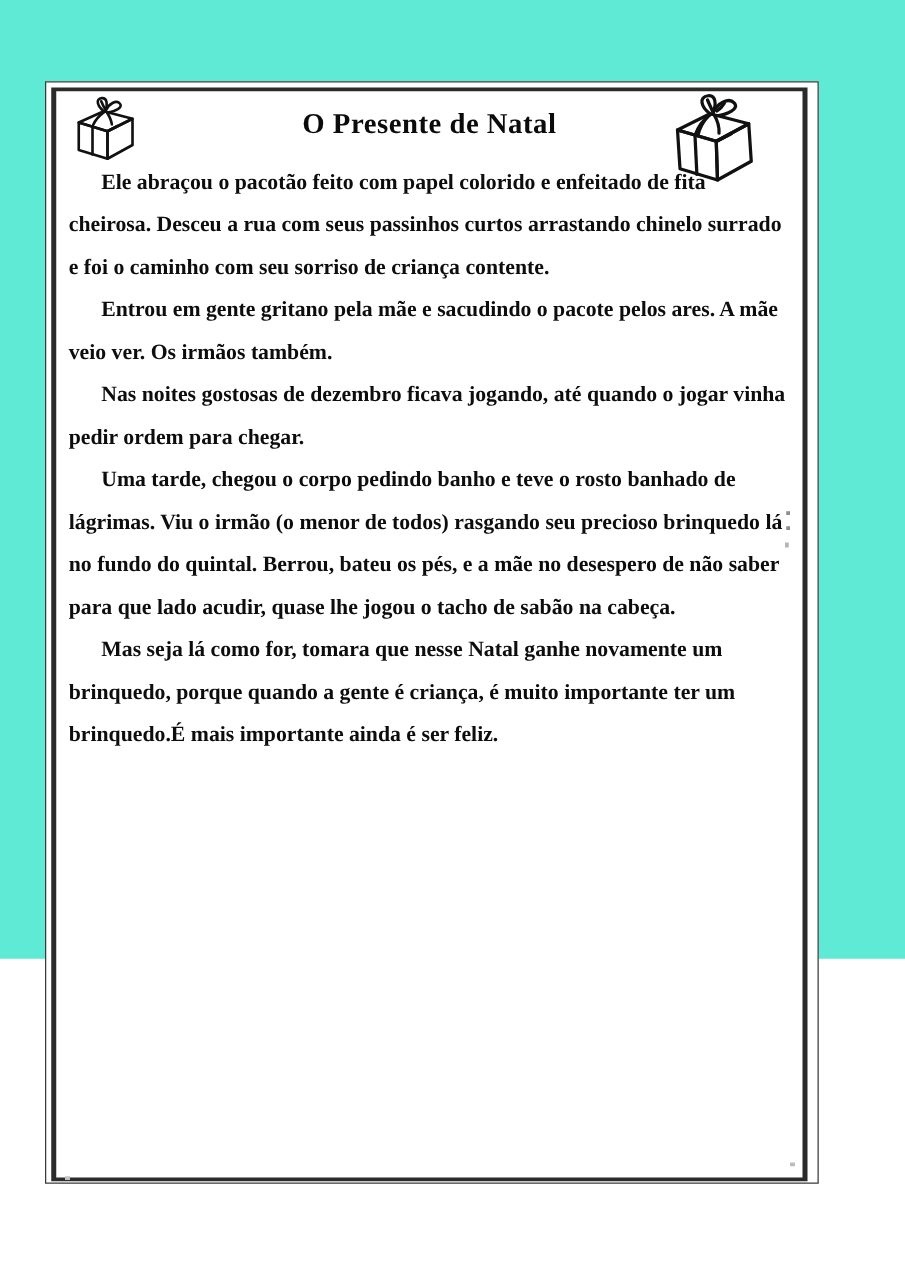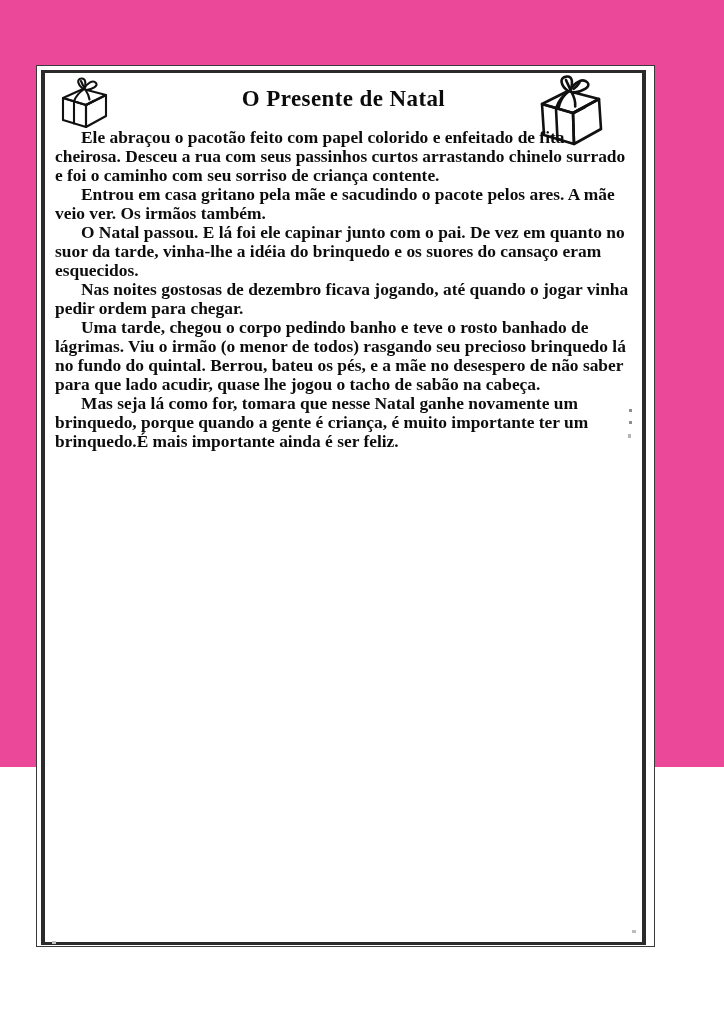--- a/index.html
+++ b/index.html
@@ -15,21 +15,21 @@
     position: relative;
   }
 
   
   .page {
     position: absolute;
     left: 0;
     top: 0;
     width: 724px;
     height: 767px;
-    background: #ec4899;
+    background: #5eead4;
   }
 
   
   .frame-outer {
     position: absolute;
     left: 36px;
     top: 65px;
     width: 619px;
     height: 882px;
     border: 1px solid #3a3a3a;
@@ -88,21 +88,21 @@
   }
 
   
   .body-text {
     position: absolute;
     left: 55px;
     top: 128px;
     width: 578px;
     font-size: 17.4px;
     font-weight: bold;
-    line-height: 19px;
+    line-height: 34px;
     color: #0d0d0d;
     text-align: left;
     font-family: "Liberation Serif", "DejaVu Serif", serif;
     -webkit-font-smoothing: none;
   }
   .body-text p {
     margin: 0;
     text-indent: 26px;
     white-space: pre-wrap;
   }
@@ -161,22 +161,21 @@
 
         <path d="M35.5 17.6 C30 21.5, 25.5 27, 23.2 33.8"></path>
         <path d="M38.5 18.2 C41 22.5, 42.5 27.5, 42.2 32.5"></path>
         <path d="M33 19.5 C29 24, 26.5 29, 25.5 34"></path>
       </g>
     </svg>
   </div>
 
   <div class="body-text">
     <p>Ele abraçou o pacotão feito com papel colorido e enfeitado de fita cheirosa. Desceu a rua com seus passinhos curtos arrastando chinelo surrado e foi o caminho com seu sorriso de criança contente.</p>
-    <p>Entrou em casa gritano pela mãe e sacudindo o pacote pelos ares. A mãe veio ver. Os irmãos também.</p>
-    <p>O Natal passou. E lá foi ele capinar junto com o pai. De vez em quanto no suor da tarde, vinha-lhe a idéia do brinquedo e os suores do cansaço eram esquecidos.</p>
+    <p>Entrou em gente gritano pela mãe e sacudindo o pacote pelos ares. A mãe veio ver. Os irmãos também.</p>
     <p>Nas noites gostosas de dezembro ficava jogando, até quando o jogar vinha pedir ordem para chegar.</p>
     <p>Uma tarde, chegou o corpo pedindo banho e teve o rosto banhado de lágrimas. Viu o irmão (o menor de todos) rasgando seu precioso brinquedo lá no fundo do quintal. Berrou, bateu os pés, e a mãe no desespero de não saber para que lado acudir, quase lhe jogou o tacho de sabão na cabeça.</p>
     <p>Mas seja lá como for, tomara que nesse Natal ganhe novamente um brinquedo, porque quando a gente é criança, é muito importante ter um brinquedo.É mais importante ainda é ser feliz.</p>
   </div>
 
   <div class="speck" style="left:629px; top:409px; width:3px; height:3px;"></div>
   <div class="speck" style="left:629px; top:421px; width:3px; height:3px;"></div>
   <div class="speck" style="left:628px; top:434px; width:3px; height:4px; background:#b5b5b5;"></div>
   <div class="speck" style="left:632px; top:930px; width:4px; height:3px; background:#bdbdbd;"></div>
   <div class="speck" style="left:52px; top:941px; width:4px; height:3px; background:#c2c2c2;"></div>

